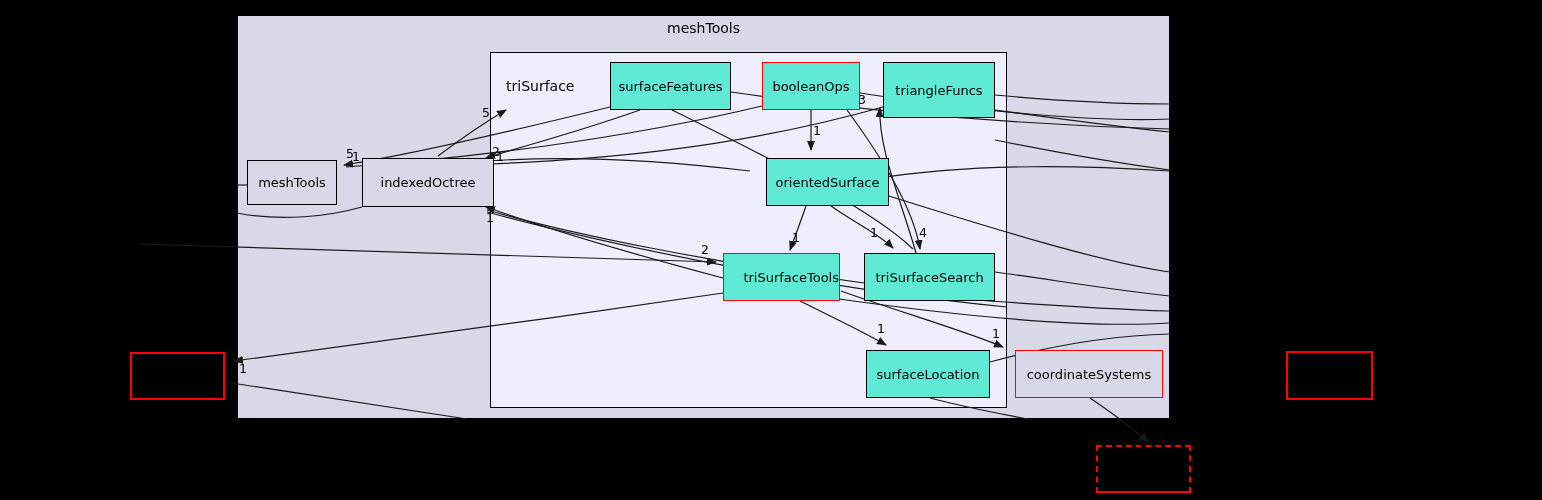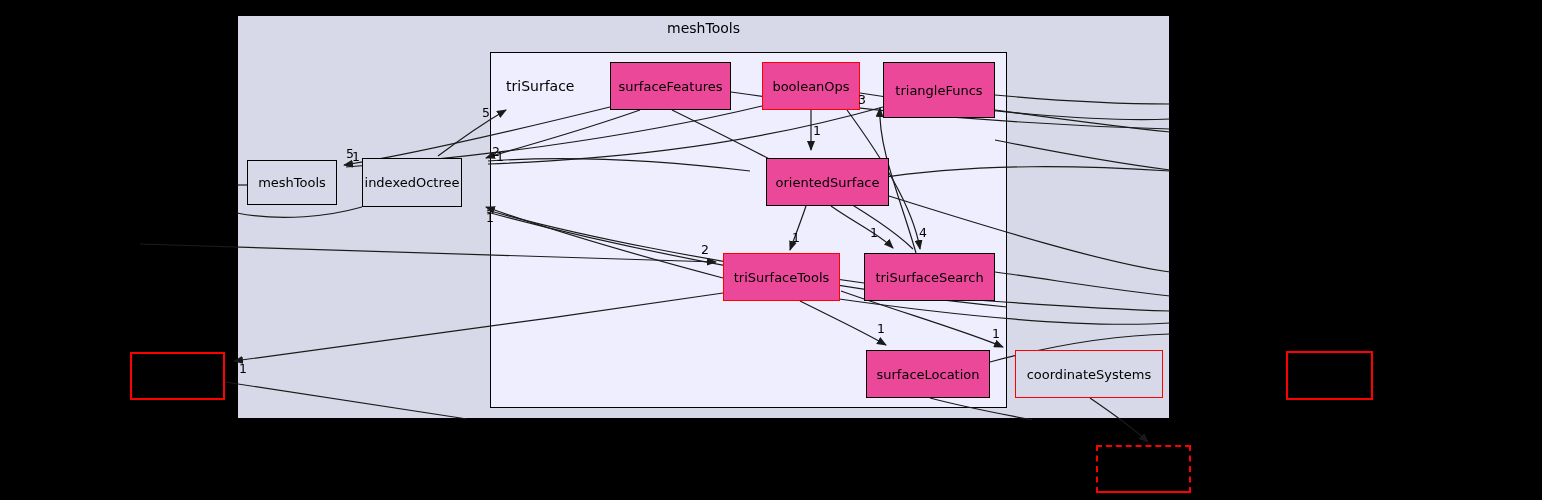--- a/index.html
+++ b/index.html
@@ -10,21 +10,21 @@
   .cluster{position:absolute;box-sizing:border-box;border:1px solid #000;}
   .cluster-outer{left:237px;top:15px;width:933px;height:404px;background:#d8d9e8;}
   .cluster-inner{left:490px;top:52px;width:517px;height:356px;background:#eeeeff;}
   .cluster-label{position:absolute;font-size:14px;white-space:nowrap;z-index:5;}
   .outer-label{left:237px;top:20px;width:933px;text-align:center;}
   .inner-label{left:506px;top:78px;}
   svg.edges{position:absolute;left:0;top:0;z-index:2;pointer-events:none;}
   .edge{fill:none;stroke:#1a1a1a;stroke-width:1.2px;}
   .node{
     position:absolute;box-sizing:border-box;z-index:3;
-    border:1px solid #000;background:#ec4899;
+    border:1px solid #000;background:#5eead4;
     display:flex;align-items:center;justify-content:center;
     font-size:13px;white-space:nowrap;
   }
   .node.plain{background:#d8d9e8;}
   .node.red{border:1px solid #ff0000;}
   .node.ext{background:#000;border:2px solid #ff0000;}
   .node.ext-dashed{background:#000;border:2px dashed #ff0000;border-bottom-style:solid;}
   .elabel{
     position:absolute;z-index:4;font-size:12.5px;line-height:12px;
     transform:translate(-50%,-50%);white-space:nowrap;
@@ -81,36 +81,36 @@
     <path class="edge" d="M995,272 C1060,281 1120,291 1170,296"></path>
     <path class="edge" d="M864,291 C1005,303 1105,309 1170,311"></path>
     <path class="edge" d="M832,298 C1000,322 1105,327 1170,323"></path>
     <path class="edge" d="M990,362 C1065,342 1125,335 1170,334"></path>
     <path class="edge" d="M930,398 C968,408 1002,414 1032,420"></path>
   </svg>
 
   <div class="node plain" style="left:247px;top:160px;width:90px;height:45px;">
     <span>meshTools</span>
   </div>
-  <div class="node plain" style="left:362px;top:158px;width:100px;height:49px;">
+  <div class="node plain" style="left:362px;top:158px;width:132px;height:49px;">
     <span>indexedOctree</span>
   </div>
   <div class="node" style="left:610px;top:62px;width:121px;height:48px;">
     <span>surfaceFeatures</span>
   </div>
   <div class="node red" style="left:762px;top:62px;width:98px;height:48px;">
     <span>booleanOps</span>
   </div>
   <div class="node" style="left:883px;top:62px;width:112px;height:56px;">
     <span>triangleFuncs</span>
   </div>
   <div class="node" style="left:750px;top:158px;width:123px;height:48px;margin-left:16px;">
     <span>orientedSurface</span>
   </div>
-  <div class="node red" style="left:723px;top:253px;width:117px;height:48px;">
+  <div class="node red" style="left:723px;top:253px;width:117px;height:48px;justify-content:flex-end;">
     <span>triSurfaceTools</span>
   </div>
   <div class="node" style="left:844px;top:253px;width:131px;height:48px;margin-left:20px;">
     <span>triSurfaceSearch</span>
   </div>
   <div class="node" style="left:866px;top:350px;width:124px;height:48px;">
     <span>surfaceLocation</span>
   </div>
   <div class="node plain red" style="left:1015px;top:350px;width:148px;height:48px;">
     <span>coordinateSystems</span>

